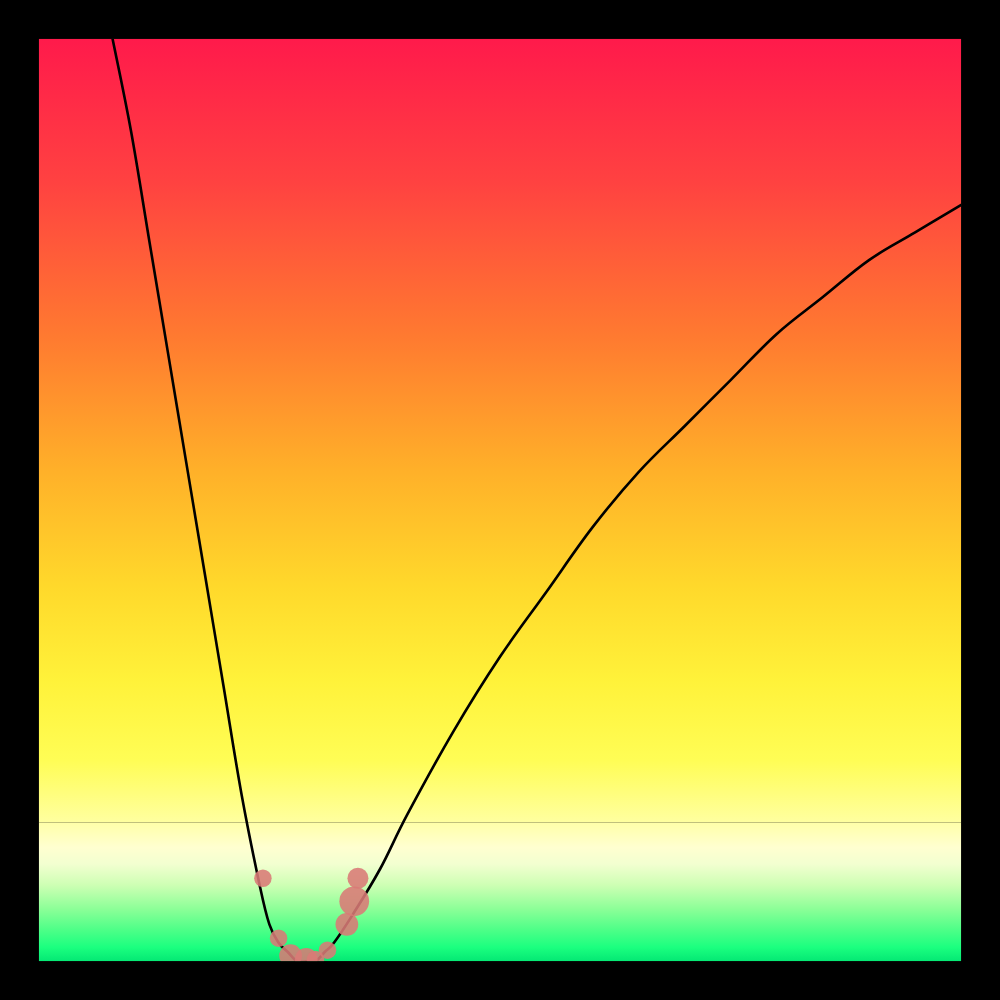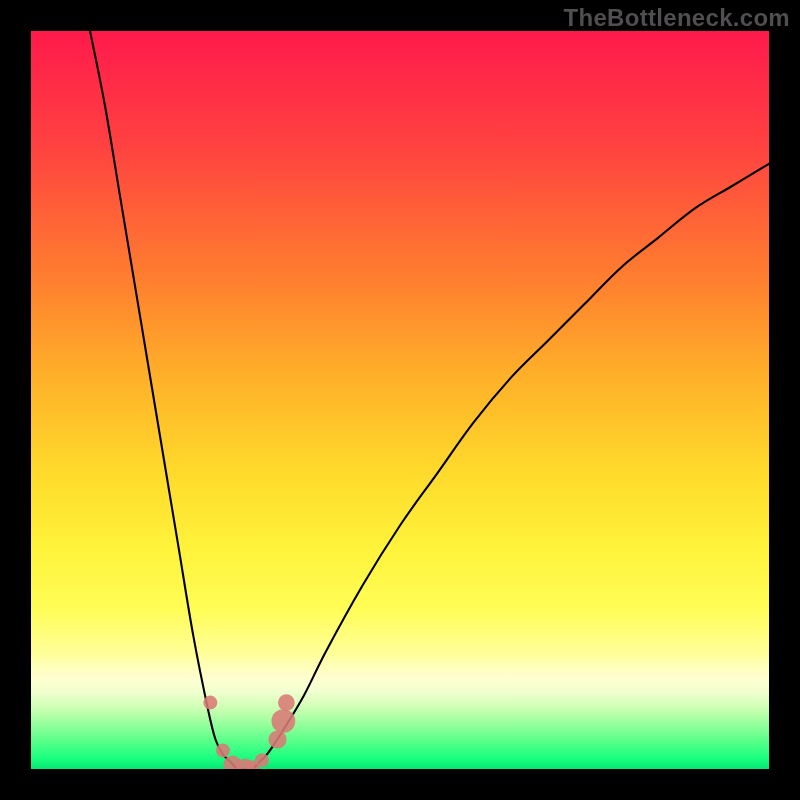--- a/index.html
+++ b/index.html
@@ -70,21 +70,20 @@
   }
   svg.curves {
     position: absolute;
     inset: 0;
   }
 </style>
 </head>
 <body>
 
 <div class="frame">
-  <div class="watermark">TheBottleneck.com</div>
 
   <div class="plot">
     <div class="gradient">
       <div class="grad-main"></div>
       <div class="grad-band"></div>
     </div>
 
     <svg class="curves" viewBox="0 0 738 738" preserveAspectRatio="none">
       <g id="series-group" fill="none" stroke="#000" stroke-width="2.1" stroke-linecap="round">
           <path d="M 59.04,0 C 61.696799999999996,13.283999999999992 68.4864,44.57519999999995 73.8,73.79999999999995 C 79.11359999999999,103.02479999999996 83.2464,130.47840000000002 88.56,162.36 C 93.87360000000001,194.2416 98.00640000000001,219.03839999999997 103.32000000000001,250.91999999999996 C 108.6336,282.80159999999995 112.7664,307.59839999999997 118.08,339.47999999999996 C 123.39359999999999,371.36159999999995 127.52640000000001,396.15840000000003 132.84,428.04 C 138.1536,459.9216 142.2864,484.71840000000003 147.6,516.6 C 152.9136,548.4816 157.0464,575.9352 162.36,605.16 C 167.67360000000002,634.3847999999999 173.1348,660.3624 177.12,678.96 C 181.1052,697.5576000000001 181.8432,700.5096 184.5,708.48 C 187.1568,716.4504000000001 189.2232,719.2548 191.88,723.24 C 194.5368,727.2252 196.60320000000002,727.9632 199.26000000000002,730.62 C 201.91680000000002,733.2768 203.9832,736.6716 206.64000000000001,738 C 209.29680000000002,739.3284 212.6916,738 214.01999999999998,738" stroke="#000000"></path>

